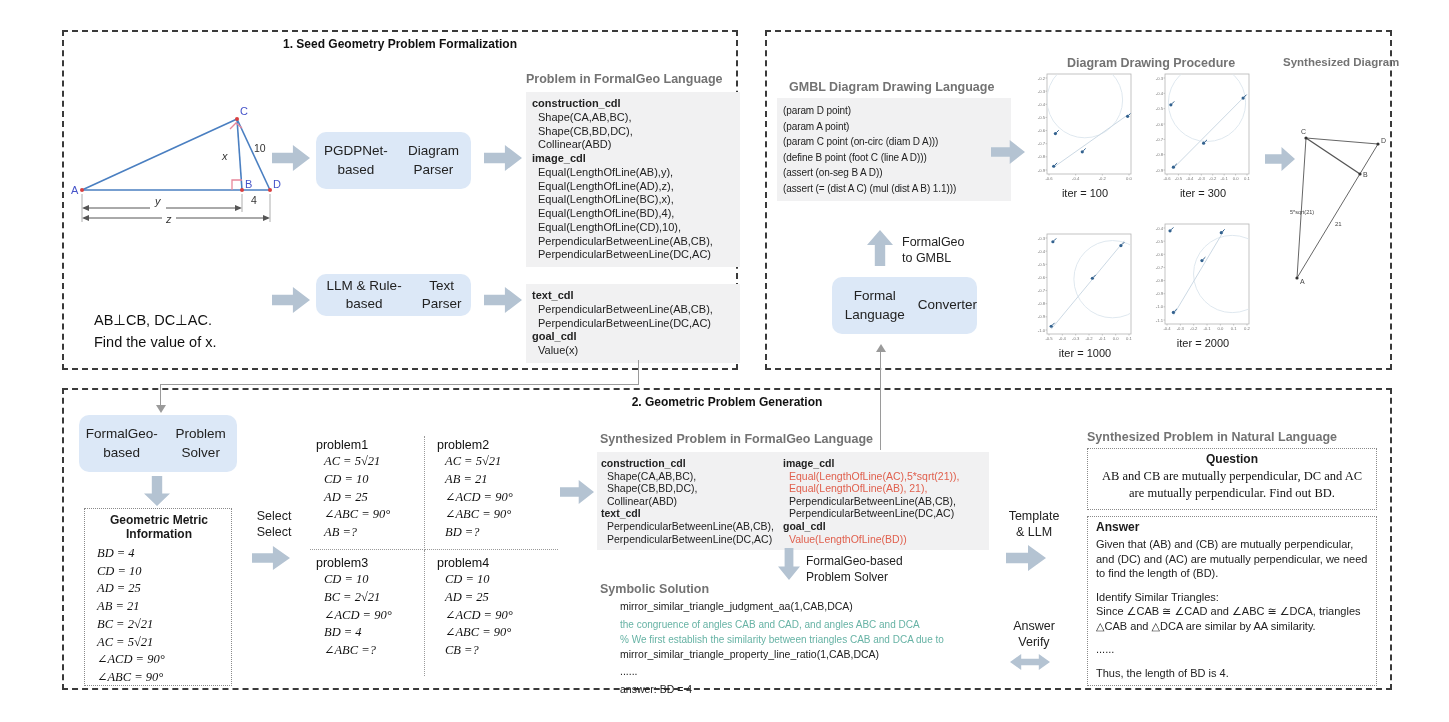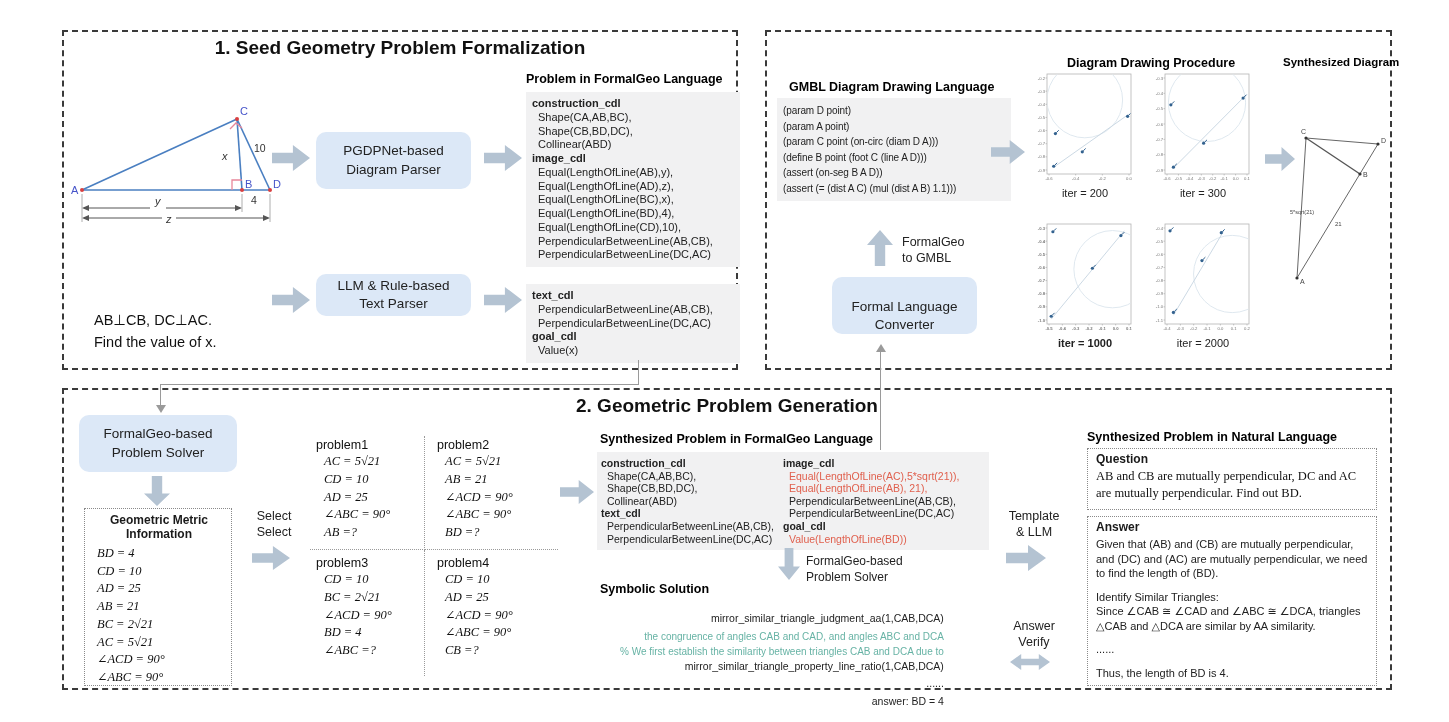--- a/index.html
+++ b/index.html
@@ -4,23 +4,23 @@
 <style>
   :root{
     --blue-box:#dce8f7; --code-bg:#f1f1f2; --arrow:#b4c3d2; --thin:#9a9a9a;
     --red:#e0604e; --teal:#67b3a5; --figline:#4a7fc1; --figlabel:#4553c9;
     --pink:#e8879a; --dot:#d94040; --ink:#1a1a1a;
   }
   *{box-sizing:border-box;margin:0;padding:0;}
   body{font-family:"Liberation Sans",sans-serif;background:#fff;color:var(--ink);}
   #stage{position:relative;width:1449px;height:722px;background:#fff;overflow:hidden;}
   .panel{position:absolute;border:2px dashed #3a3a3a;background:#fff;}
-  .ptitle{position:absolute;left:0;right:0;top:5px;text-align:center;font-weight:bold;font-size:19px;color:#111;}
-  .bluebox{position:absolute;background:var(--blue-box);border-radius:10px;display:flex;flex-direction:column;align-items:center;justify-content:center;font-size:13.5px;line-height:1.35;color:#222;text-align:center;}
-  .h-bold{position:absolute;font-weight:bold;font-size:12.5px;color:#000000;white-space:nowrap;}
+  .ptitle{position:absolute;left:0;right:0;top:5px;text-align:center;font-weight:bold;font-size:12px;color:#111;}
+  .bluebox{position:absolute;background:var(--blue-box);border-radius:10px;display:flex;flex-direction:row;align-items:center;justify-content:center;font-size:13.5px;line-height:1.35;color:#222;text-align:center;}
+  .h-bold{position:absolute;font-weight:bold;font-size:12.5px;color:#737373;white-space:nowrap;}
   .codeblock{position:absolute;background:var(--code-bg);padding:5px 6px;font-size:11px;line-height:1.25;color:#222;}
   .codeblock div{padding-left:6px;white-space:nowrap;}
   .codeblock div.hl-k{padding-left:0;font-weight:bold;}
   .hl-r{color:var(--red);}
   .hl-t{color:var(--teal);}
   .code2{font-size:10.5px;line-height:1.2;}
   .gmbl div{padding-left:0;letter-spacing:-0.1px;}
   .mathlines div{font-family:"Liberation Serif","DejaVu Serif",serif;font-style:italic;font-size:12.5px;line-height:1.42;color:#111;white-space:nowrap;}
   .plabel{font-size:12.5px;color:#111;margin-bottom:1px;}
   .barrow{position:absolute;background:var(--arrow);}
@@ -203,21 +203,21 @@
           <line x1="12.5" y1="98" x2="14" y2="98" stroke="#999" stroke-width="0.5"></line>
           <text x="16" y="107.5" text-anchor="middle" font-size="4.2" fill="#777">-0.6</text>
           <line x1="16" y1="102" x2="16" y2="103.5" stroke="#999" stroke-width="0.5"></line>
           <text x="42.66666666666667" y="107.5" text-anchor="middle" font-size="4.2" fill="#777">-0.4</text>
           <line x1="42.66666666666667" y1="102" x2="42.66666666666667" y2="103.5" stroke="#999" stroke-width="0.5"></line>
           <text x="69.33333333333334" y="107.5" text-anchor="middle" font-size="4.2" fill="#777">-0.2</text>
           <line x1="69.33333333333334" y1="102" x2="69.33333333333334" y2="103.5" stroke="#999" stroke-width="0.5"></line>
           <text x="96" y="107.5" text-anchor="middle" font-size="4.2" fill="#777">0.0</text>
           <line x1="96" y1="102" x2="96" y2="103.5" stroke="#999" stroke-width="0.5"></line>
         </svg>
-      <div class="cap">iter = 200</div>
+      <div class="cap">iter = 100</div>
     </div>
     <div class="miniplot" style="left:384px;top:40px;">
       <svg width="104" height="110" viewBox="0 0 104 110">
           <rect x="14" y="2" width="84" height="100" fill="#fff" stroke="#b5b5b5" stroke-width="0.8"></rect>
           <clipPath id="cp1">
             <rect x="14.5" y="2.5" width="83" height="99"></rect>
           </clipPath>
           <g clip-path="url(#cp1)">
             <circle cx="56" cy="30.880000000000003" r="38.64" fill="none" stroke="#dfe8ef" stroke-width="1"></circle>
             <line x1="22.4" y1="96.16" x2="92.96" y2="25.12" stroke="#ccd9e4" stroke-width="1"></line>
@@ -256,21 +256,21 @@
           <line x1="61.714285714285715" y1="102" x2="61.714285714285715" y2="103.5" stroke="#999" stroke-width="0.5"></line>
           <text x="73.14285714285714" y="107.5" text-anchor="middle" font-size="4.2" fill="#777">-0.1</text>
           <line x1="73.14285714285714" y1="102" x2="73.14285714285714" y2="103.5" stroke="#999" stroke-width="0.5"></line>
           <text x="84.57142857142857" y="107.5" text-anchor="middle" font-size="4.2" fill="#777">0.0</text>
           <line x1="84.57142857142857" y1="102" x2="84.57142857142857" y2="103.5" stroke="#999" stroke-width="0.5"></line>
           <text x="96" y="107.5" text-anchor="middle" font-size="4.2" fill="#777">0.1</text>
           <line x1="96" y1="102" x2="96" y2="103.5" stroke="#999" stroke-width="0.5"></line>
         </svg>
       <div class="cap">iter = 300</div>
     </div>
-    <div class="miniplot" style="left:266px;top:190px;font-weight:bold;">
+    <div class="miniplot" style="left:266px;top:200px;">
       <svg width="104" height="110" viewBox="0 0 104 110">
           <rect x="14" y="2" width="84" height="100" fill="#fff" stroke="#b5b5b5" stroke-width="0.8"></rect>
           <clipPath id="cp2">
             <rect x="14.5" y="2.5" width="83" height="99"></rect>
           </clipPath>
           <g clip-path="url(#cp2)">
             <circle cx="79.52" cy="47.2" r="38.64" fill="none" stroke="#dfe8ef" stroke-width="1"></circle>
             <line x1="18.2" y1="97.12" x2="91.28" y2="8.8" stroke="#ccd9e4" stroke-width="1"></line>
             <circle cx="19.880000000000003" cy="9.76" r="1.6" fill="#33628f"></circle>
             <line x1="20.880000000000003" y1="8.76" x2="23.28" y2="6.359999999999999" stroke="#33628f" stroke-width="1"></line>
@@ -488,21 +488,21 @@
         </div>
     </div>
 
     <div class="barrow bar-d" style="left:714px;top:158px;width:22px;height:32px;"></div>
     <div class="smalllabel" style="left:742px;top:164px;text-align:left;font-size:12px;">
       <div>FormalGeo-based</div>
       <div>Problem Solver</div>
     </div>
 
     <div class="h-bold" style="left:536px;top:192px;">Symbolic Solution</div>
-    <div class="sym" style="left:556px;top:222px;text-align:right;">
+    <div class="sym" style="left:556px;top:210px;">
         <div>mirror_similar_triangle_judgment_aa(1,CAB,DCA)</div>
         <div class="hl-t">the congruence of  angles CAB and CAD, and angles ABC and DCA</div>
         <div class="hl-t">% We first establish the similarity between triangles CAB and DCA due to</div>
         <div>mirror_similar_triangle_property_line_ratio(1,CAB,DCA)</div>
         <div>......</div>
         <div>answer: BD = 4</div>
       </div>
 
     <div class="smalllabel" style="left:936px;top:118px;width:68px;">
       <div>Template</div>
@@ -511,21 +511,21 @@
     <div class="barrow bar-r" style="left:942px;top:155px;width:40px;height:26px;"></div>
 
     <div class="smalllabel" style="left:938px;top:228px;width:64px;">
       <div>Answer</div>
       <div>Verify</div>
     </div>
     <div class="barrow bar-lr" style="left:946px;top:264px;width:40px;height:16px;"></div>
 
     <div class="h-bold" style="left:1023px;top:40px;">Synthesized Problem in Natural Language</div>
 
-    <div class="dotbox" style="left:1023px;top:58px;width:290px;height:62px;padding:3px 8px;">
+    <div class="dotbox" style="left:1023px;top:58px;width:290px;height:62px;padding:3px 8px;text-align:center;">
       <div style="font-weight:bold;font-size:12px;margin-bottom:2px;">Question</div>
       <div class="serifq">
           <div>AB and CB are mutually perpendicular, DC and AC</div>
           <div>are mutually perpendicular. Find out BD.</div>
         </div>
     </div>
 
     <div class="dotbox" style="left:1023px;top:126px;width:290px;height:170px;padding:3px 8px;">
       <div style="font-weight:bold;font-size:12px;margin-bottom:3px;">Answer</div>
       <div class="answerbody" style="white-space:pre-line;"><div>Given that (AB) and (CB) are mutually perpendicular, and (DC) and (AC) are mutually perpendicular, we need to find the length of (BD).</div><div>Identify Similar Triangles:

